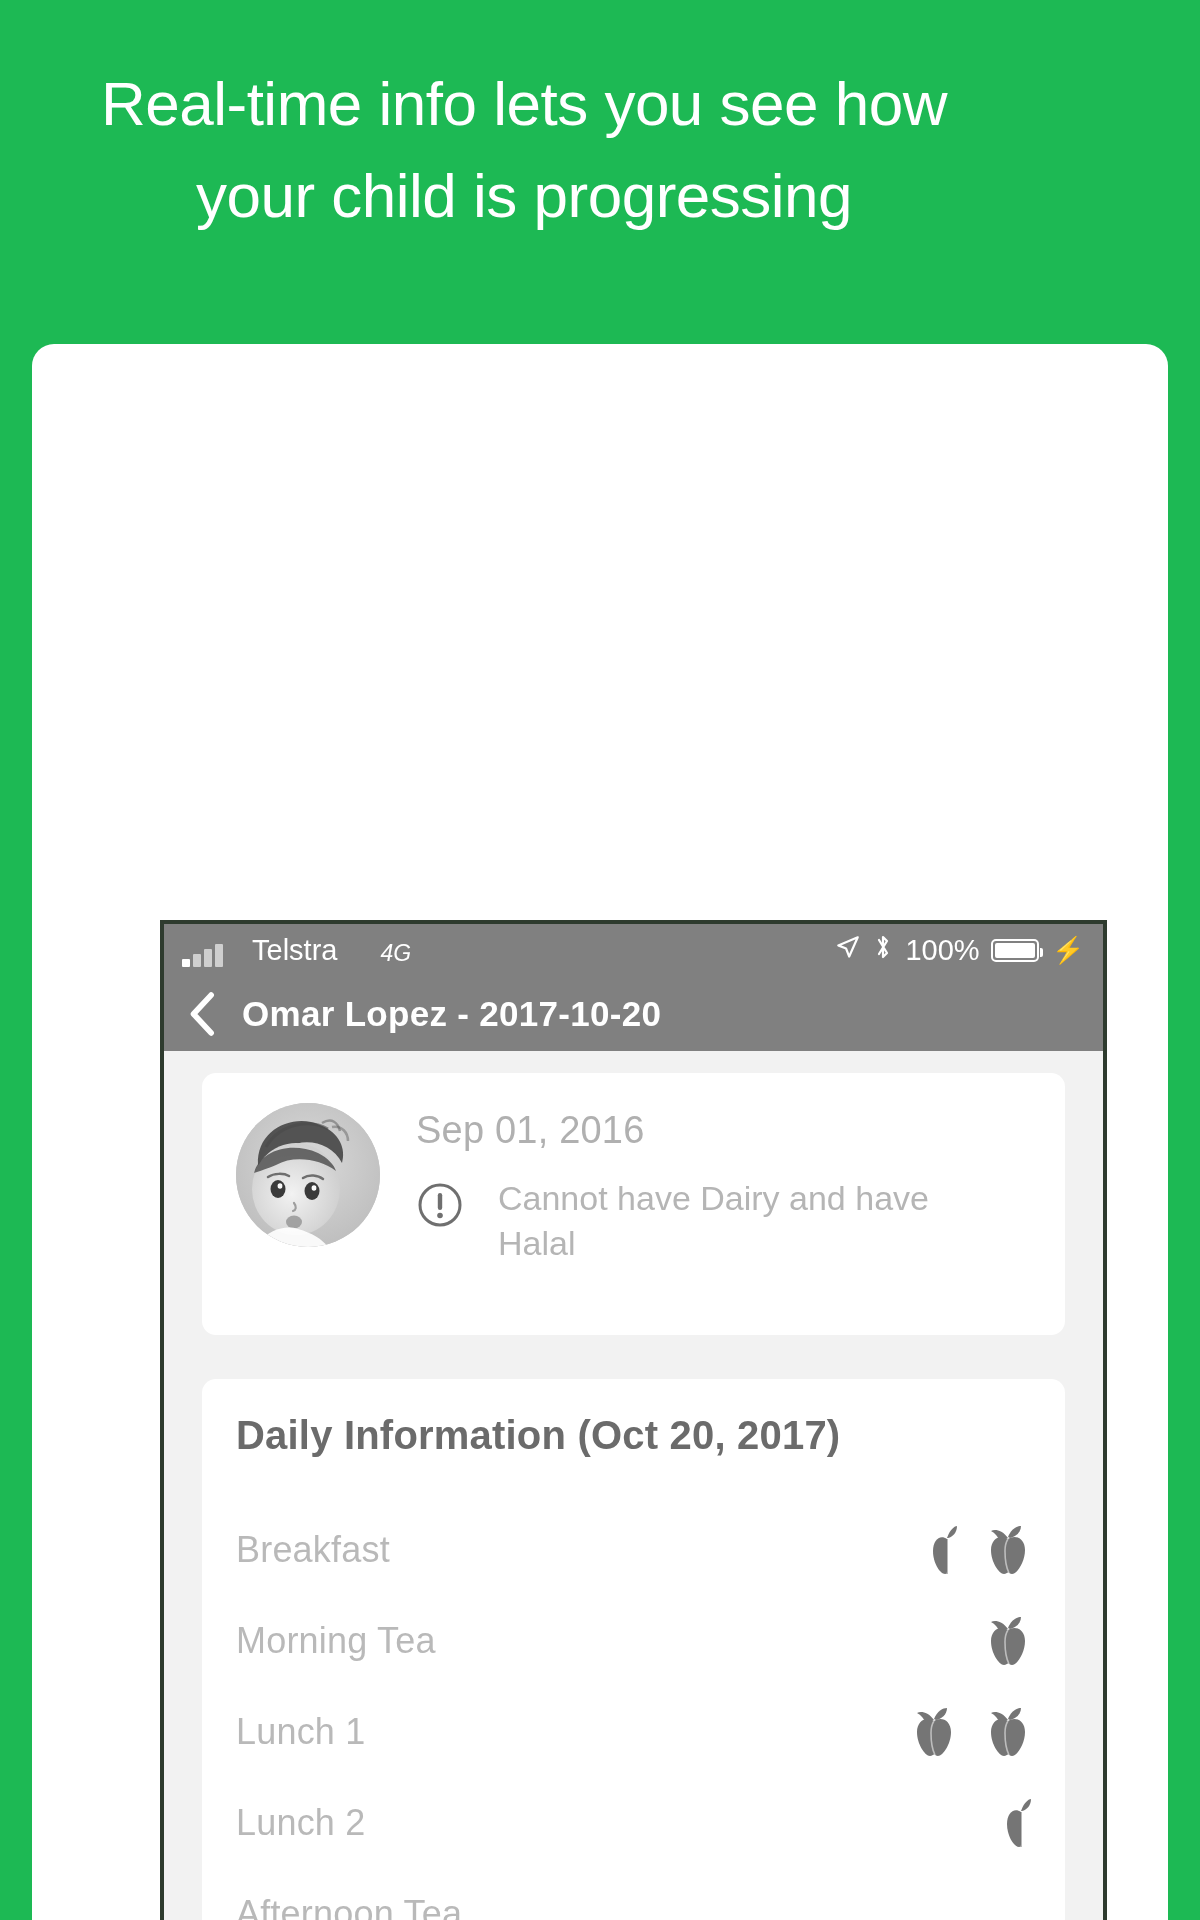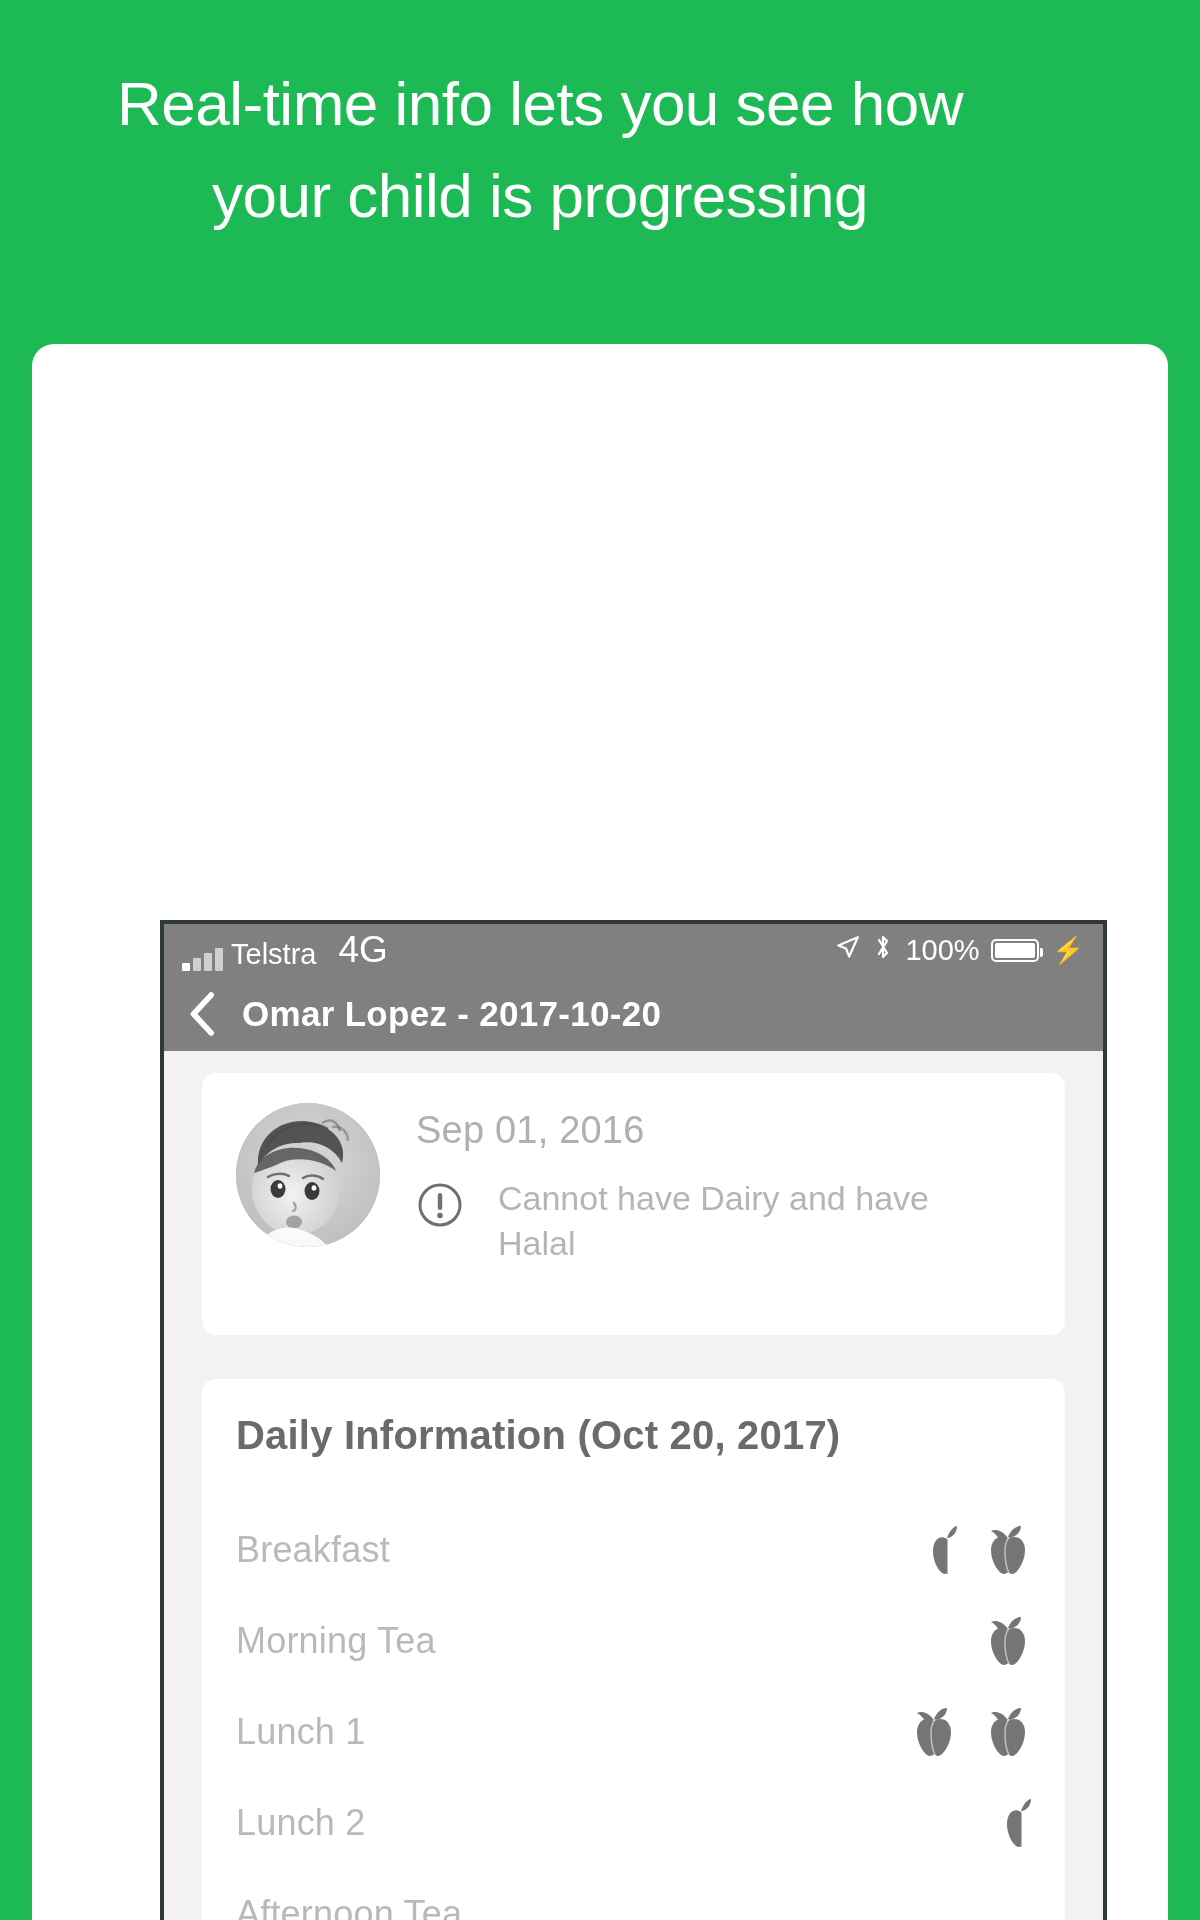--- a/index.html
+++ b/index.html
@@ -11,21 +11,20 @@
   }
   #root { position:relative; width:1200px; height:1920px; background:#1DB954; }
 
   
   .headline {
     position:absolute; left:0; top:58px; width:1048px;
     text-align:center; color:#ffffff;
     font-size:62px; line-height:92px; font-weight:400;
     letter-spacing:-0.5px;
     white-space:pre-line;
-    margin-left:16px;
   }
 
   
   .panel {
     position:absolute; left:32px; top:344px;
     width:1136px; height:1600px;
     background:#ffffff; border-radius:22px;
     overflow:hidden;
   }
 
@@ -38,29 +37,29 @@
     border-bottom:none;
     overflow:hidden;
   }
 
   
   .statusbar {
     position:relative; height:52px; background:#808080;
     display:flex; align-items:center; color:#ffffff;
     font-size:29px; padding:0 18px;
   }
-  .sb-left { display:flex; align-items:flex-end; gap:8px; }
+  .sb-left { display:flex; align-items:flex-end; gap:29px; }
   .signal { display:flex; align-items:flex-end; gap:3px; height:24px; }
   .signal i { display:block; width:8px; background:#ffffff; border-radius:1px; }
   .signal i:nth-child(1){ height:8px; background:#ffffff; }
   .signal i:nth-child(2){ height:13px; background:#cfcfcf; }
   .signal i:nth-child(3){ height:18px; background:#cfcfcf; }
   .signal i:nth-child(4){ height:23px; background:#cfcfcf; }
   .sb-carrier { font-size:29px; }
-  .sb-net { font-size:37px; margin-left:14px; }
+  .sb-net { font-size:23px; margin-left:14px;font-style:italic; }
   .sb-time {
     position:absolute; left:0; right:0; text-align:center;
     font-size:29px; font-weight:400; pointer-events:none;
   }
   .sb-right {
     margin-left:auto; display:flex; align-items:center; gap:11px;
     position:relative; z-index:2;
   }
   .sb-batt-pct { font-size:29px; }
   .batt {

